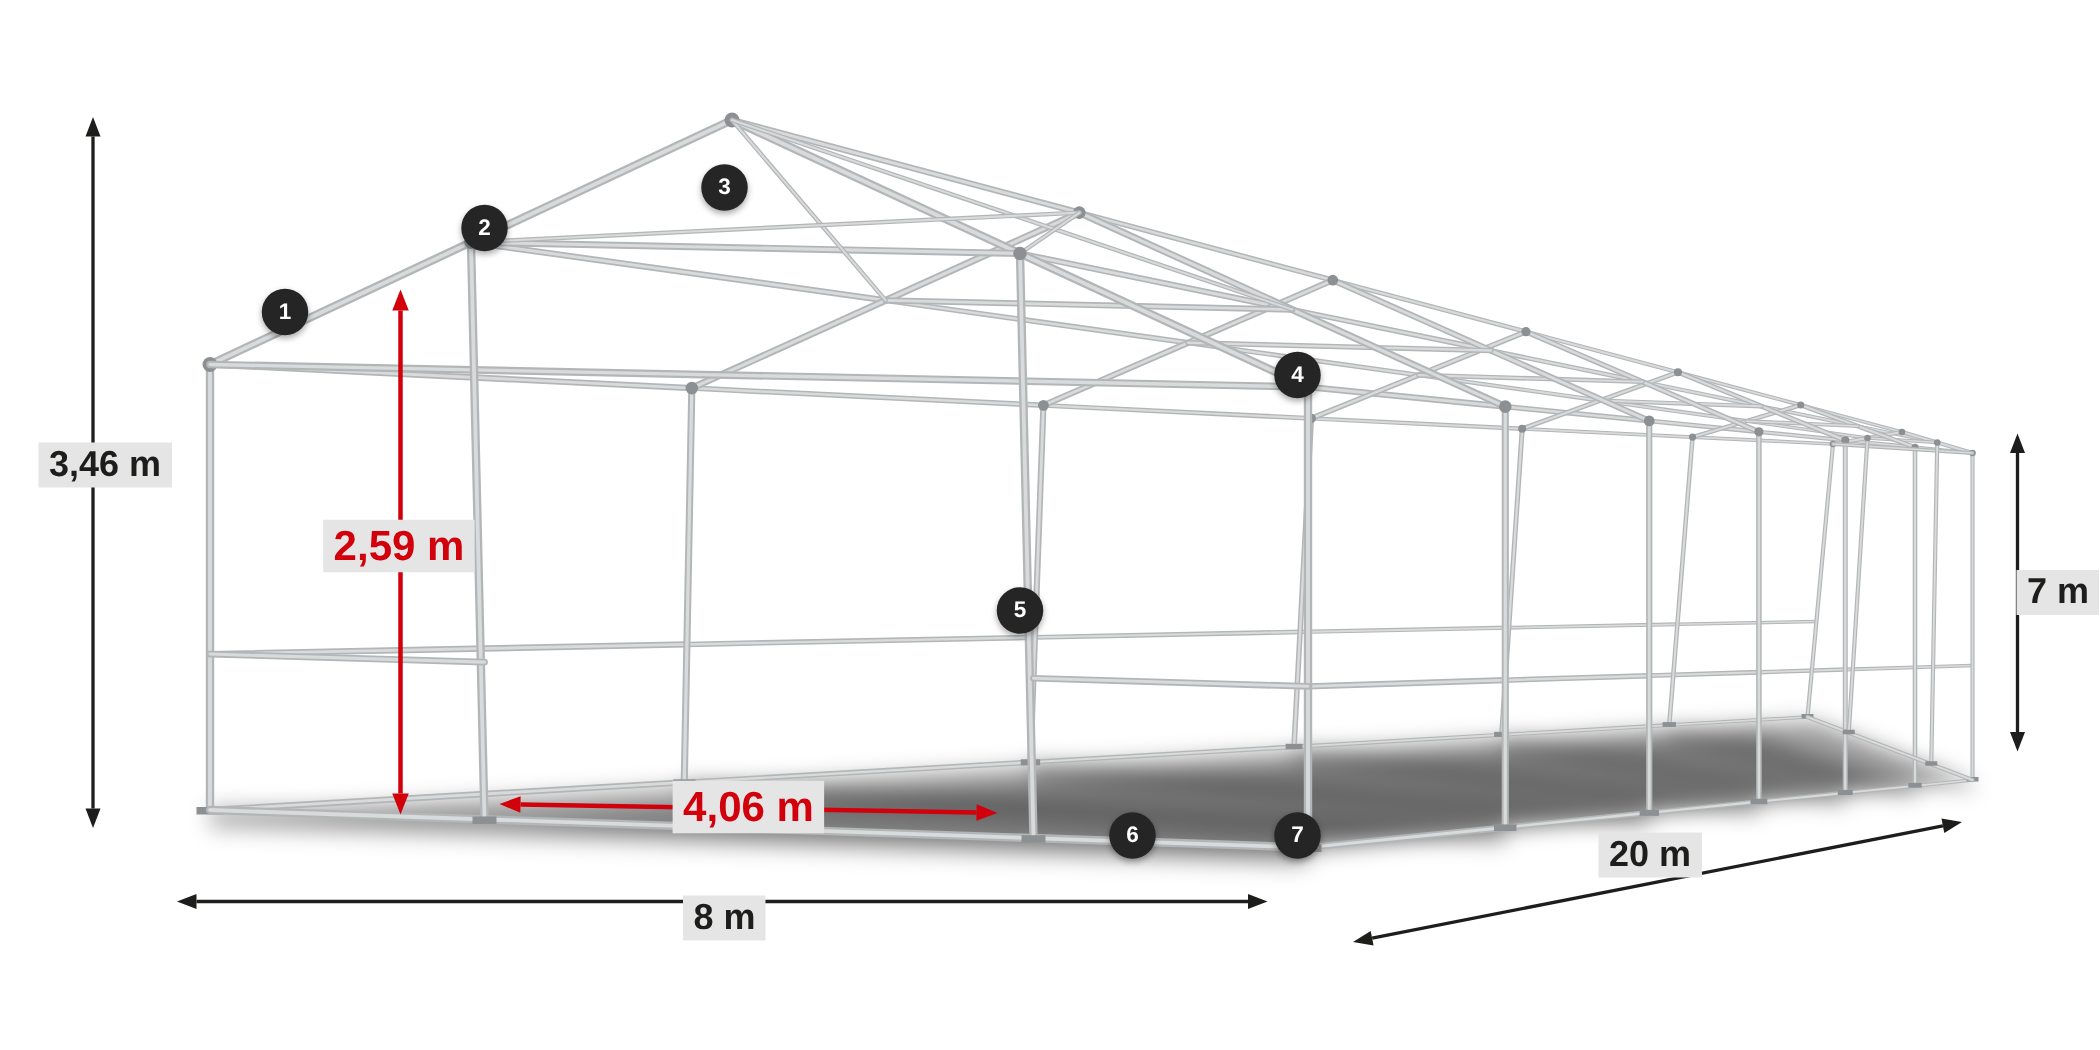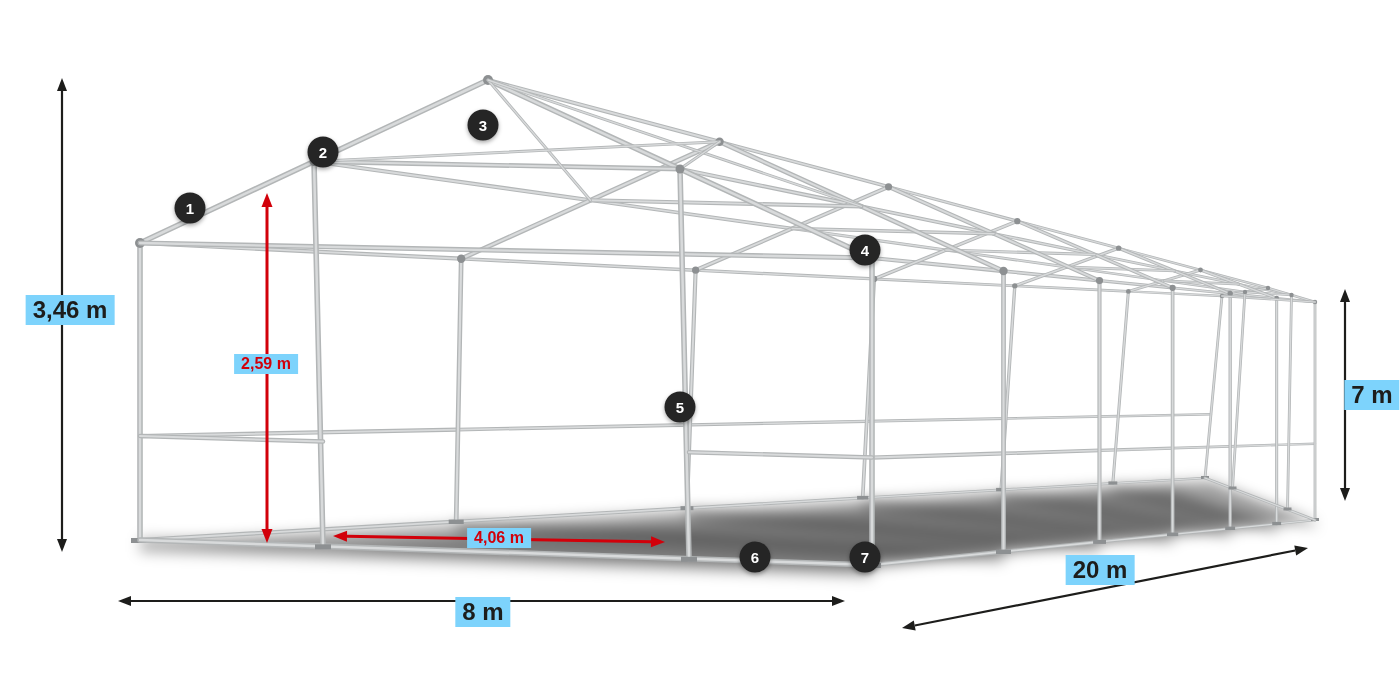--- a/index.html
+++ b/index.html
@@ -9,25 +9,25 @@
   #frame-svg{position:absolute;left:0;top:0;display:block}
   .badge{
     position:absolute;width:31px;height:31px;border-radius:50%;
     background:var(--badge-bg,#252525);color:var(--badge-fg,#fff);
     display:flex;align-items:center;justify-content:center;
     transform:translate(-50%,-50%);font-size:15px;font-weight:700;
     box-shadow:0 2px 4px rgba(0,0,0,.35);cursor:pointer;z-index:3;
     user-select:none;
   }
   .dim-label{
-    position:absolute;transform:translate(-50%,-50%);background:#7dd3fc;
+    position:absolute;transform:translate(-50%,-50%);background:#e5e5e5;
     padding:0 7px;font-weight:700;white-space:nowrap;z-index:2;line-height:1.25;text-align:center;
   }
   .dim-label.black{color:var(--dim-color,#1d1d1b);font-size:24px}
-  .dim-label.red{color:var(--accent-red,#d2000a);font-size:16px}
+  .dim-label.red{color:var(--accent-red,#d2000a);font-size:28px}
 </style>
 </head>
 <body style="background: rgb(255, 255, 255);">
 
 <div class="stage">
 
   <svg id="frame-svg" width="1400" height="700" viewBox="0 0 1400 700">
       <defs>
         <filter id="soft" x="-50%" y="-50%" width="200%" height="200%">
           <feGaussianBlur stdDeviation="7"></feGaussianBlur>

